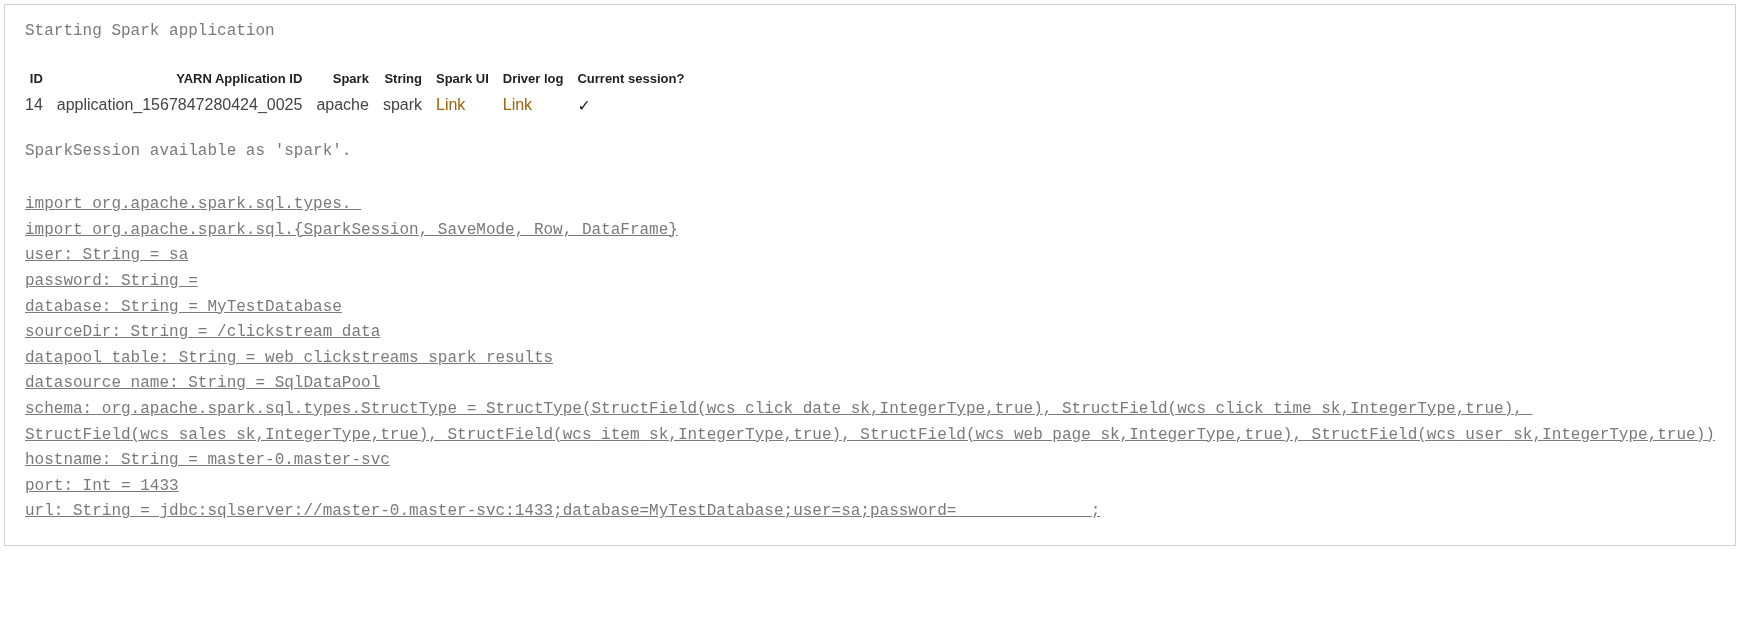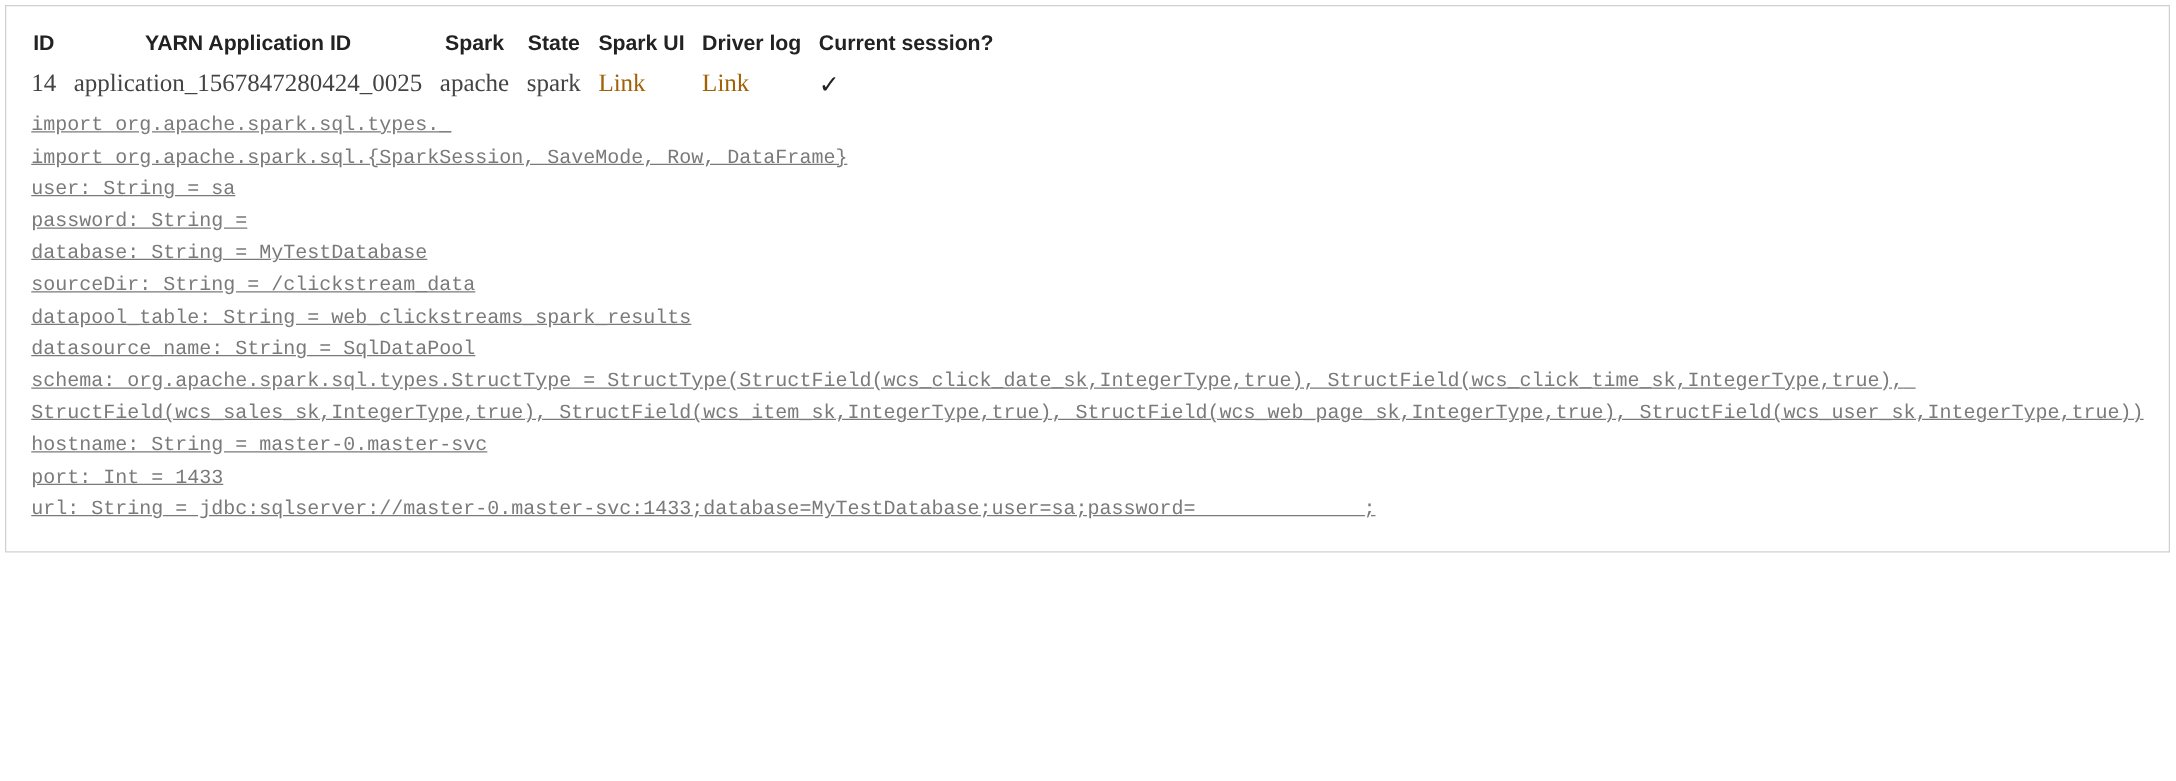--- a/index.html
+++ b/index.html
@@ -28,30 +28,30 @@
   .session-line {
     margin-top: 20px;
     margin-bottom: 28px;
   }
   table.app-table {
     border-collapse: collapse;
     margin-left: 0px;
     margin-bottom: 4px;
   }
   table.app-table th {
-    text-align: center;
+    text-align: right;
     font-family: "Segoe UI", Arial, sans-serif;
-    font-size: 17px;
+    font-size: 13px;
     font-weight: 700;
     color: #222;
     padding: 6px 14px 6px 0;
   }
   table.app-table td {
-    font-family: Liberation Serif, serif;
-    font-size: 20px;
+    font-family: Liberation Sans, sans-serif;
+    font-size: 16px;
     color: #444;
     padding: 4px 14px 4px 0;
   }
   table.app-table td.check {
     color: #222;
   }
   a.link {
     color: #a16207;
     text-decoration: none;
   }
@@ -59,28 +59,29 @@
     white-space: pre-wrap;
     word-break: break-word;
     text-decoration: underline;
   }
 </style>
 </head>
 <body>
 
 <div class="output-panel">
 
+  <div class="mono starting-line">Starting Spark application</div>
 
   <table class="app-table">
     <thead>
       <tr>
         <th>ID</th>
         <th>YARN Application ID</th>
         <th>Spark</th>
-        <th>State</th>
+        <th>String</th>
         <th>Spark UI</th>
         <th>Driver log</th>
         <th>Current session?</th>
       </tr>
     </thead>
     <tbody>
       <tr>
         <td>14</td>
         <td>application_1567847280424_0025</td>
         <td>apache</td>
@@ -89,20 +90,21 @@
           <a href="#" class="link">Link</a>
         </td>
         <td>
           <a href="#" class="link">Link</a>
         </td>
         <td class="check">✓</td>
       </tr>
     </tbody>
   </table>
 
+  <div class="mono session-line">SparkSession available as 'spark'.</div>
 
   <div class="mono code-block">import org.apache.spark.sql.types._
 import org.apache.spark.sql.{SparkSession, SaveMode, Row, DataFrame}
 user: String = sa
 password: String =
 database: String = MyTestDatabase
 sourceDir: String = /clickstream_data
 datapool_table: String = web_clickstreams_spark_results
 datasource_name: String = SqlDataPool
 schema: org.apache.spark.sql.types.StructType = StructType(StructField(wcs_click_date_sk,IntegerType,true), StructField(wcs_click_time_sk,IntegerType,true), StructField(wcs_sales_sk,IntegerType,true), StructField(wcs_item_sk,IntegerType,true), StructField(wcs_web_page_sk,IntegerType,true), StructField(wcs_user_sk,IntegerType,true))

